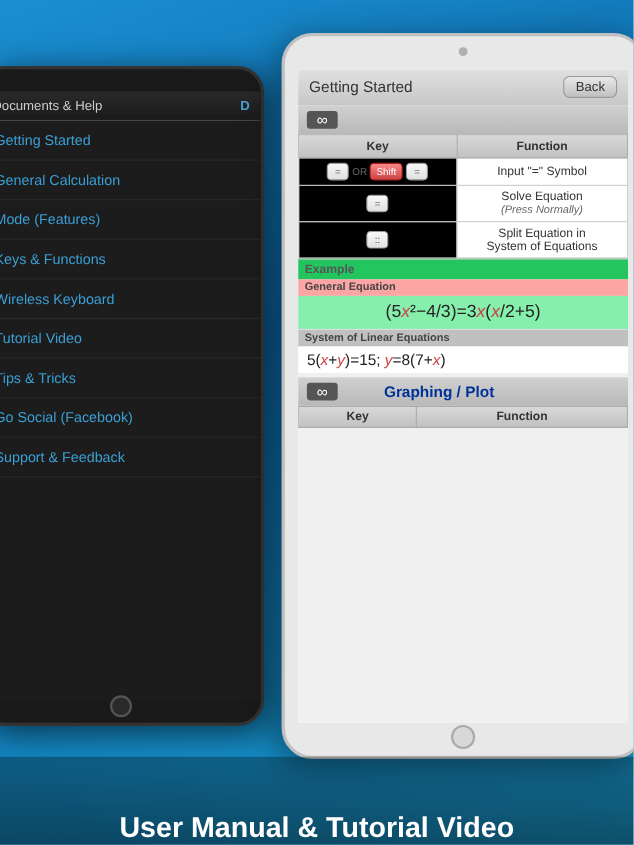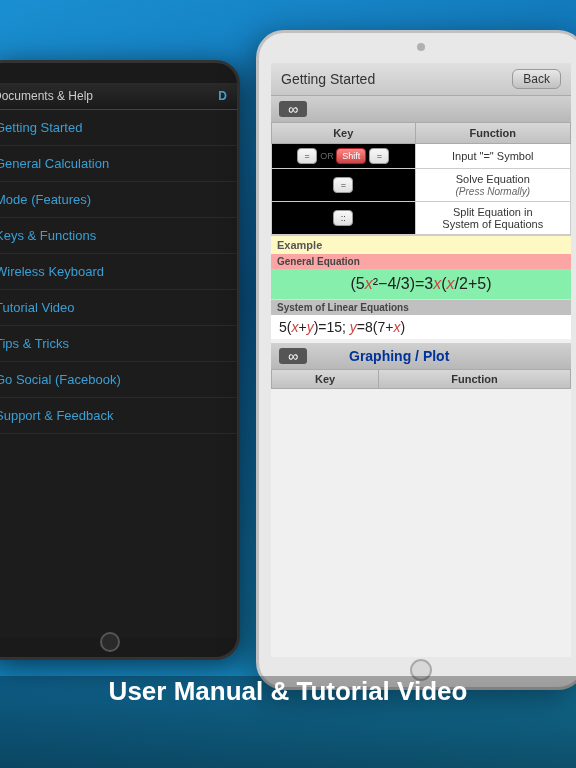--- a/index.html
+++ b/index.html
@@ -11,24 +11,24 @@
       background: linear-gradient(160deg, #1a8fd1 0%, #0d6aab 40%, #1a9fd4 100%);
       position: relative;
     }
 
     
     .bottom-title {
       position: absolute;
       bottom: 0;
       left: 0;
       width: 100%;
-      height: 92px;
+      height: 80px;
       background: linear-gradient(180deg, rgba(0,0,0,0.3) 0%, rgba(0,0,0,0.5) 100%);
       display: flex;
-      align-items: flex-start;
+      align-items: flex-end;
       justify-content: center;
     }
     .bottom-title-text {
       color: white;
       font-size: 26px;
       font-weight: 700;
       text-align: center;
     }
 
     
@@ -179,21 +179,21 @@
       font-size: 11px;
     }
     .func-cell em {
       font-style: italic;
       color: #666;
       font-size: 10px;
     }
 
     
     .example-section {
-      background: #fef9c3;
+      background: #22c55e;
       padding: 3px 6px;
       font-size: 11px;
       color: #555;
       font-weight: 600;
       border-top: 1px solid #ccc;
     }
     .example-label {
       background: #fca5a5;
       padding: 2px 6px;
       font-size: 10px;

